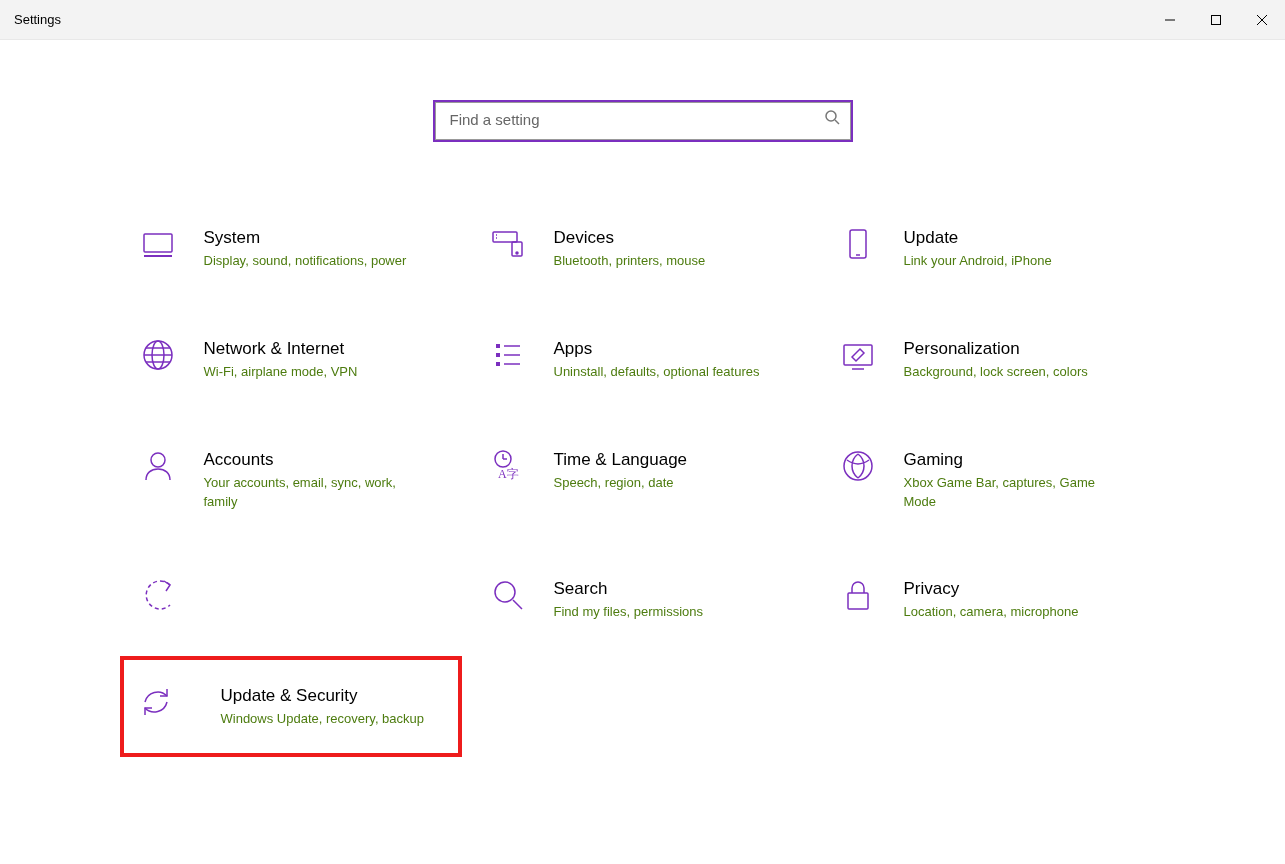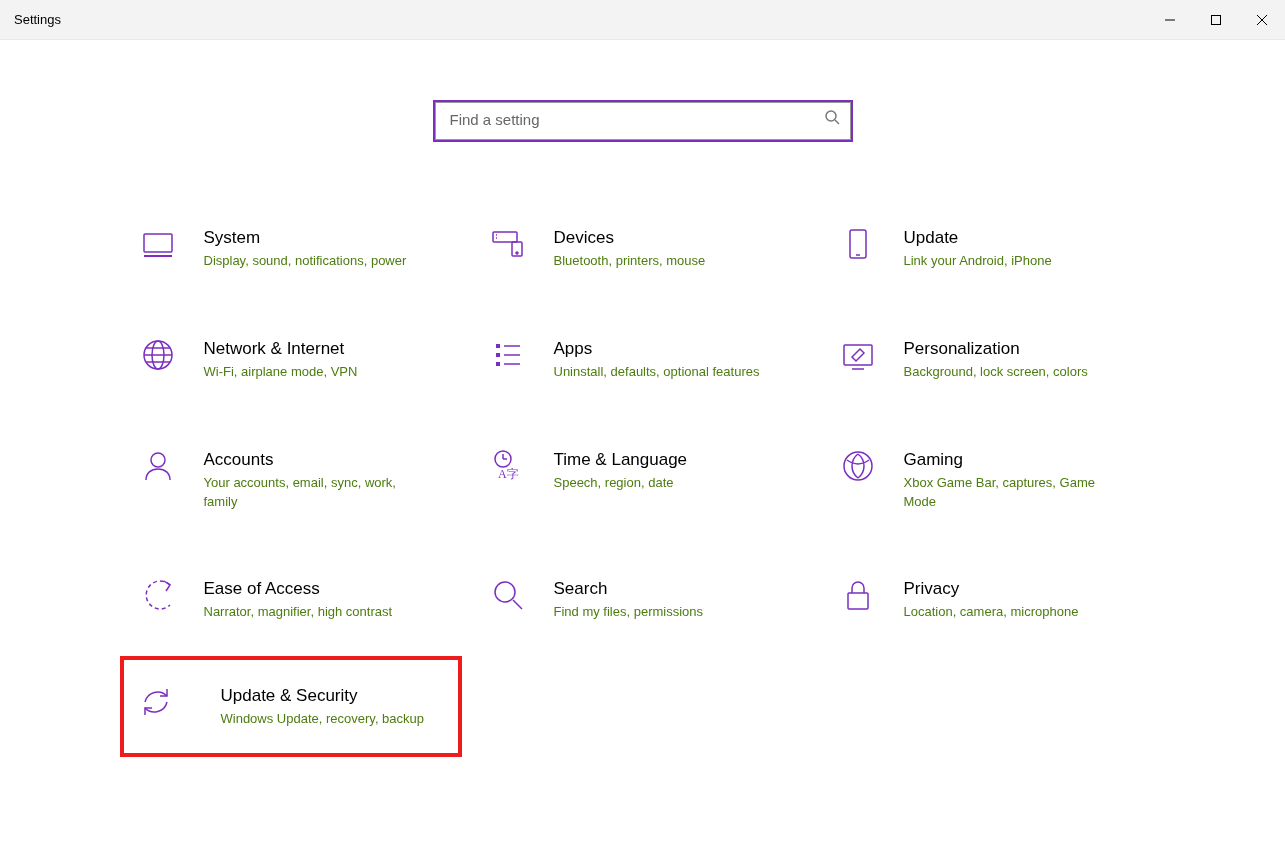--- a/index.html
+++ b/index.html
@@ -268,24 +268,20 @@
       </div>
     </div>
 
     <div class="tile">
       <div class="ticon">
         <svg viewBox="0 0 36 36">
             <path d="M30 8 A14 14 0 1 0 30 28" stroke-dasharray="4 3"></path>
             <polyline points="24,4 30,8 26,14"></polyline>
           </svg>
       </div>
-      <div class="ttxt">
-        <div class="ttitle">Ease of Access</div>
-        <div class="tdesc">Narrator, magnifier, high contrast</div>
-      </div>
     </div>
 
     <div class="tile">
       <div class="ticon">
         <svg viewBox="0 0 36 36">
             <circle cx="15" cy="15" r="10"></circle>
             <line x1="23" y1="23" x2="32" y2="32"></line>
           </svg>
       </div>
       <div class="ttxt">

